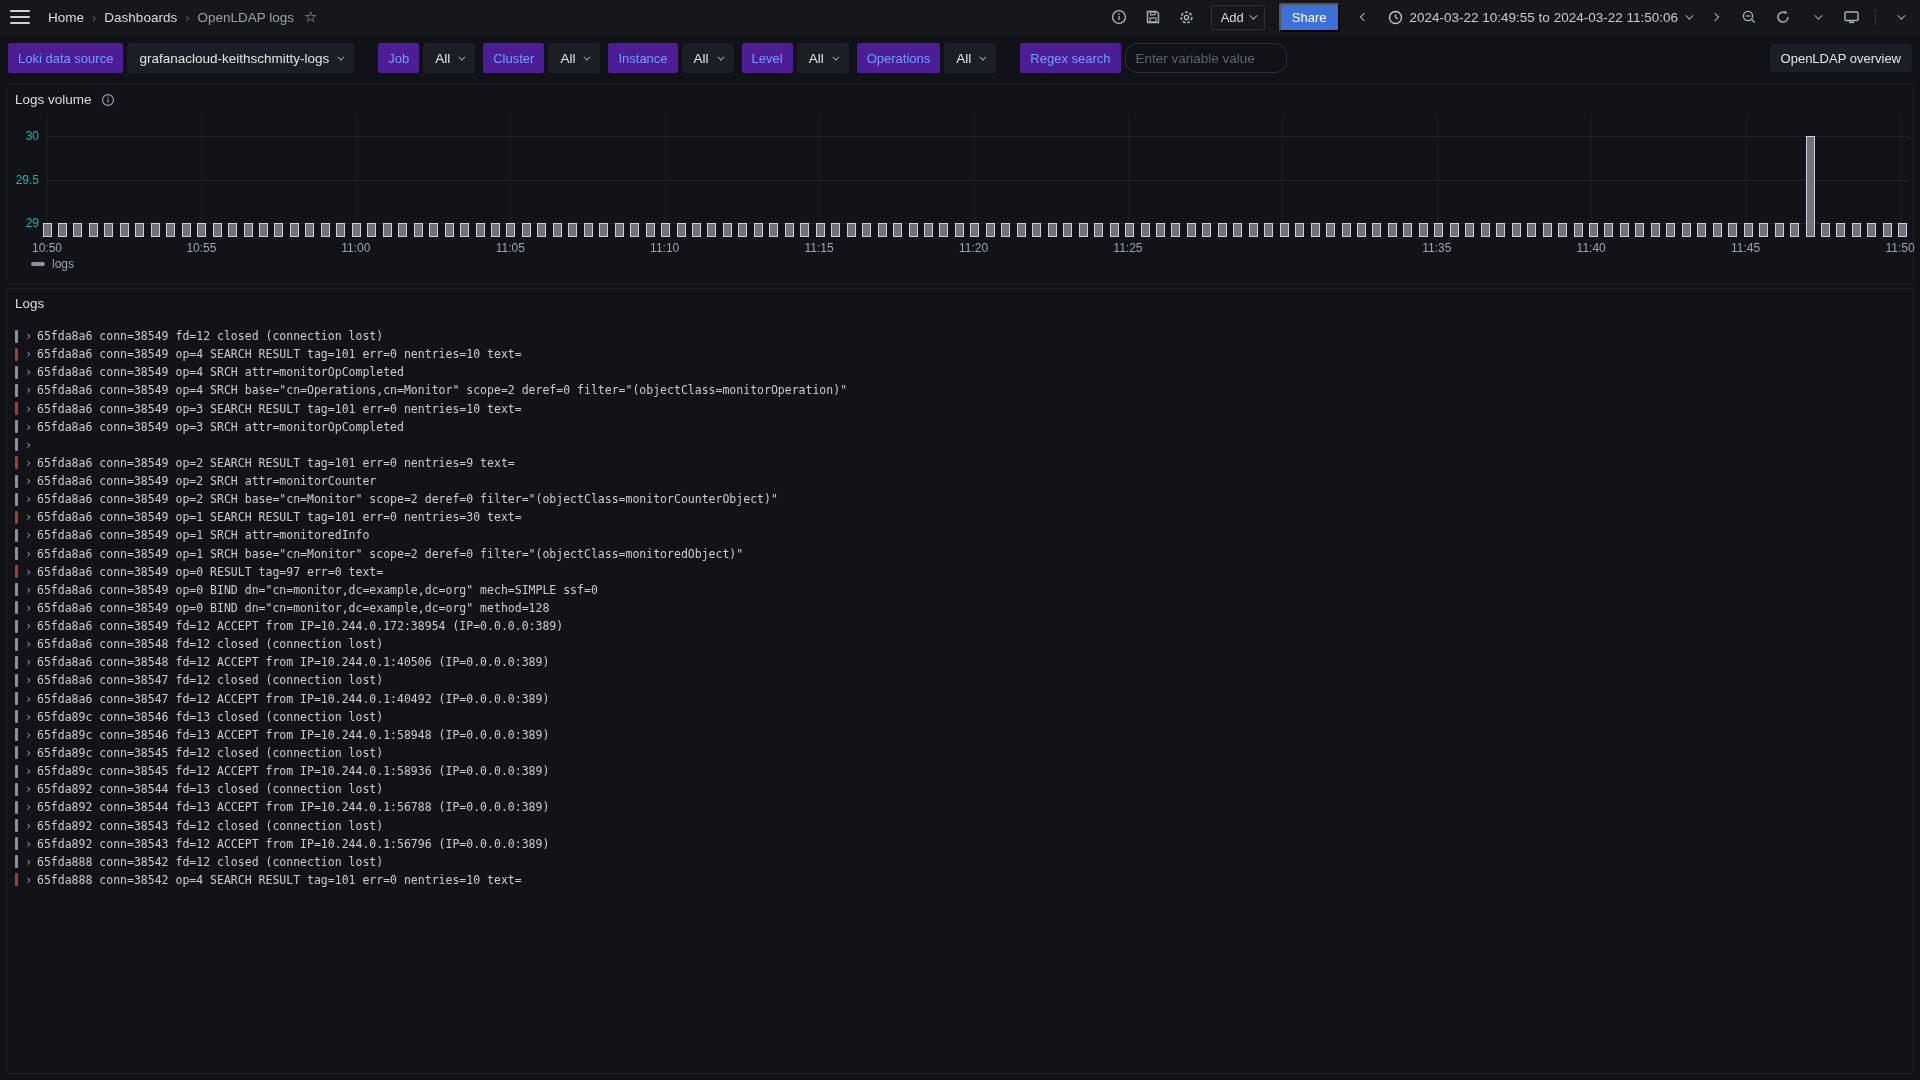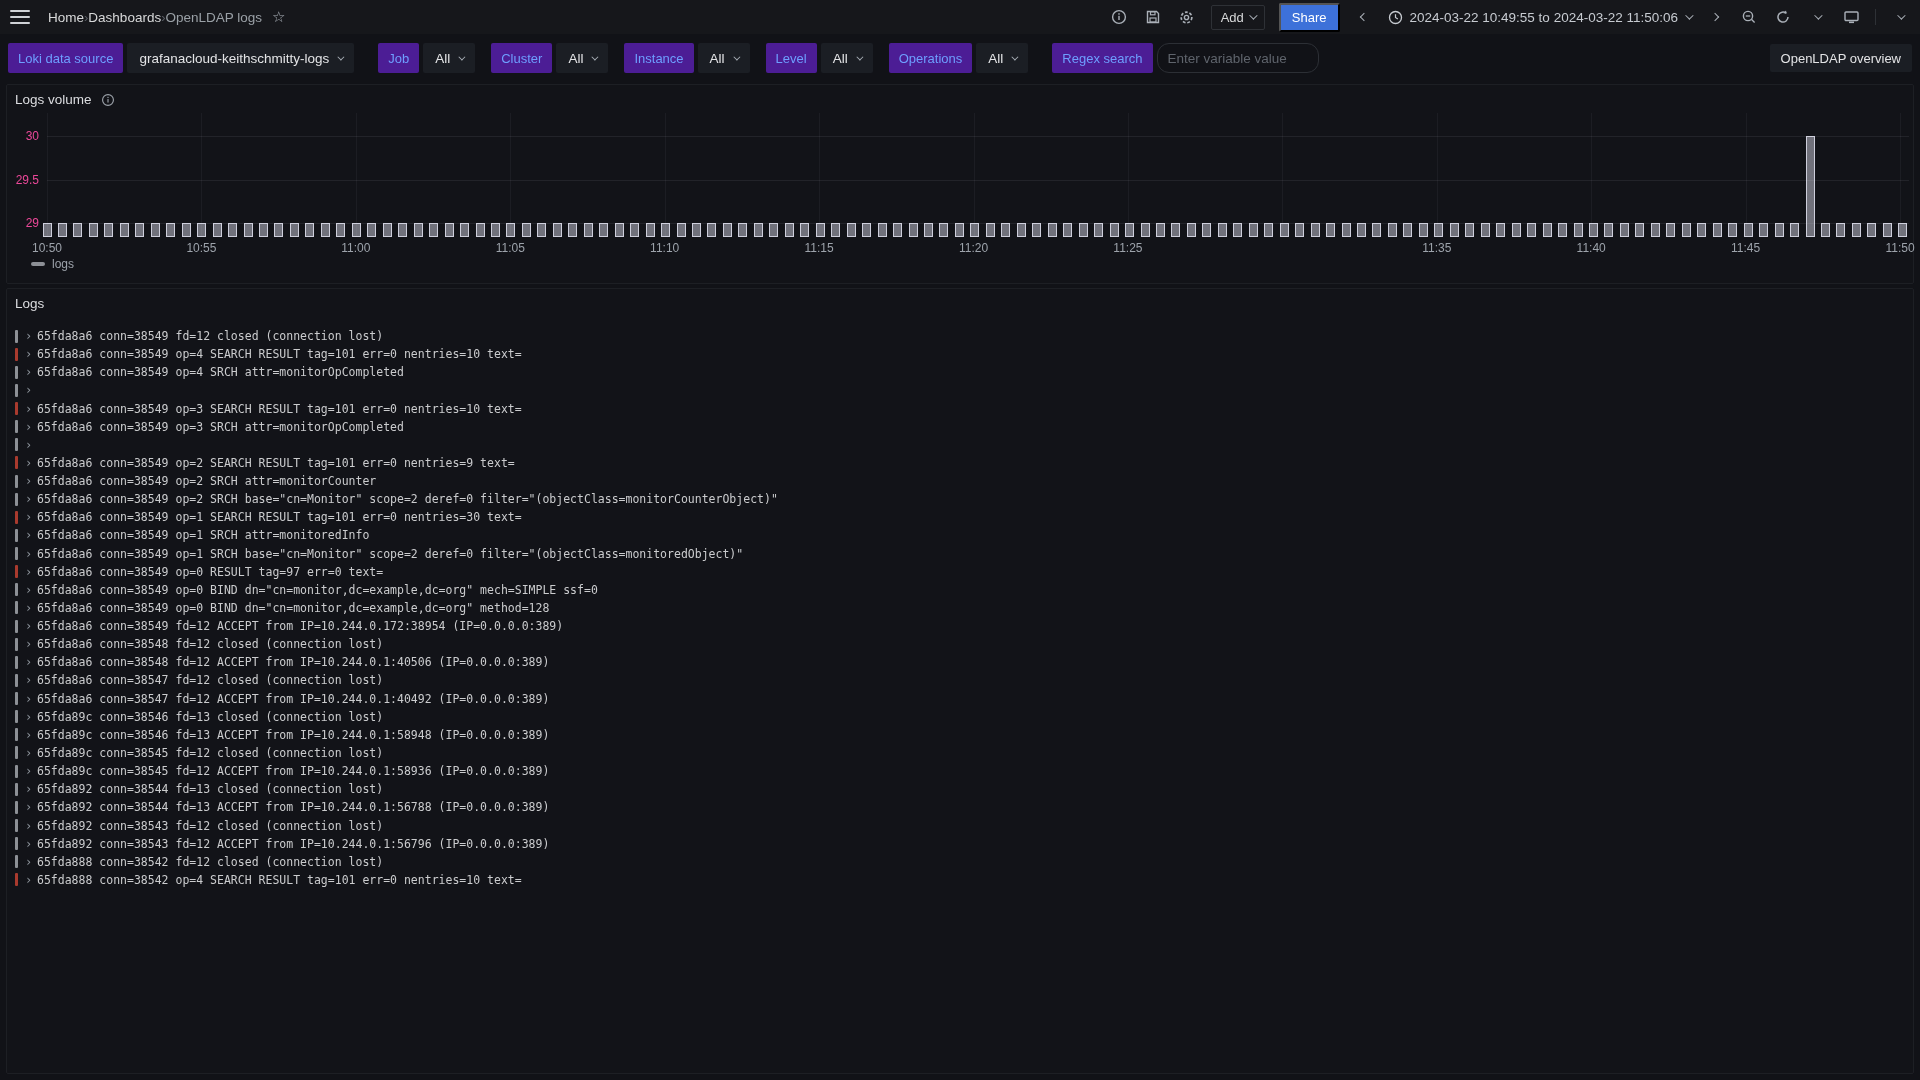--- a/index.html
+++ b/index.html
@@ -11,21 +11,21 @@
     overflow:hidden;
     position:relative;
   }
   
   .topbar {
     position:absolute; top:0; left:0; width:1920px; height:34px;
     background:#16171b; display:flex; align-items:center; padding:0 10px;
   }
   .hamburger { width:20px; height:14px; display:flex; flex-direction:column; justify-content:space-between; cursor:pointer; margin-right:18px; }
   .hamburger span { display:block; height:2px; background:#cfd2d6; border-radius:1px; }
-  .breadcrumb { display:flex; align-items:center; font-size:13.5px; }
+  .breadcrumb { display:flex; align-items:center; gap:8px; font-size:13.5px; }
   .crumb { color:#d8d9da; font-weight:500; cursor:pointer; }
   .crumb.current { color:#9aa0a6; font-weight:400; }
   .crumb-sep { color:#5b5f66; font-size:13px; }
   .star { color:#aab0b8; font-size:15px; margin-left:10px; cursor:pointer; }
   .topbar-right { margin-left:auto; display:flex; align-items:center; gap:14px; }
   .icon-btn { display:flex; align-items:center; justify-content:center; width:20px; height:20px; cursor:pointer; }
   .icon-btn svg { display:block; }
   .btn-add { display:flex; align-items:center; gap:5px; border:1px solid #2e3136; border-radius:2px; padding:4px 9px; font-size:13px; font-weight:500; color:#d8d9da; cursor:pointer; background:transparent; }
   .btn-share { background:#3d71d9; color:#ffffff; border-radius:2px; padding:5px 11px; font-size:13px; font-weight:500; cursor:pointer; }
   .timepick { display:flex; align-items:center; gap:7px; color:#c7cbd1; font-size:13.5px; font-weight:500; cursor:pointer; }
@@ -44,21 +44,21 @@
   .regex-input::placeholder { color:#5f646c; }
   .dash-link { margin-left:auto; background:#1b1e24; border-radius:2px; height:28px; display:flex; align-items:center; padding:0 11px; font-size:13px; color:#e3e4e6; cursor:pointer; }
   
   .panel { position:absolute; left:6px; width:1908px; background:#121318; border:1px solid #1d1f24; border-radius:2px; }
   .panel-title { position:absolute; left:8px; top:7px; font-size:13.5px; font-weight:500; color:#dcdde0; display:flex; align-items:center; gap:9px; }
   .panel-title svg { display:block; }
   
   #panel-volume { top:84px; height:200px; }
   .gridline-h { position:absolute; left:40px; right:4px; height:1px; background:rgba(204,204,220,0.09); }
   .gridline-v { position:absolute; width:1px; background:rgba(204,204,220,0.06); top:28px; height:124px; }
-  .ytick { position:absolute; width:32px; text-align:right; font-size:12px; color:#ec4899; transform:translateY(-50%); left:0; }
+  .ytick { position:absolute; width:32px; text-align:right; font-size:12px; color:#14b8a6; transform:translateY(-50%); left:0; }
   .xtick { position:absolute; font-size:12px; color:#9da3ab; transform:translateX(-50%); top:156px; }
   .vbar { position:absolute; width:9px; background:rgba(205,207,222,0.5); border:1px solid rgba(222,223,237,0.85); }
   .legend { position:absolute; left:24px; top:172px; display:flex; align-items:center; gap:7px; font-size:12px; color:#9da3ab; cursor:pointer; }
   .legend-swatch { width:14px; height:4px; border-radius:2px; background:#8d9096; }
   
   #panel-logs { top:288px; height:786px; }
   .log-row { position:absolute; left:8px; right:8px; height:18px; display:flex; align-items:center; cursor:pointer; }
   .log-level { width:3px; height:13px; border-radius:1px; margin-right:7px; flex:none; }
   .log-chev { color:#8e949c; font-size:12px; width:12px; flex:none; font-family:"DejaVu Sans Mono", monospace; }
   .log-text { font-family:"DejaVu Sans Mono", monospace; font-size:11.5px; color:#cbccce; white-space:pre; }
@@ -152,21 +152,21 @@
 
 <div class="filterbar">
   <div class="var-group">
     <span class="var-label">Loki data source</span>
     <span class="var-value">
       <span>grafanacloud-keithschmitty-logs</span>
       <i class="chev down"></i>
     </span>
   </div>
 
-  <div id="var-chips" style="display:flex;align-items:center;gap:16px;text-align:center;">
+  <div id="var-chips" style="display:flex;align-items:center;gap:8px;text-align:center;">
     <div class="var-group">
       <span class="var-label">Job</span>
       <span class="var-value">
         <span class="vv">All</span>
         <i class="chev down"></i>
       </span>
     </div>
 
     <div class="var-group">
       <span class="var-label">Cluster</span>
@@ -395,20 +395,21 @@
         <span class="log-text">65fda8a6 conn=38549 op=4 SEARCH RESULT tag=101 err=0 nentries=10 text=</span>
       </div>
       <div class="log-row" style="top: 74.26px;">
         <span class="log-level" style="background: rgb(141, 144, 150);"></span>
         <span class="log-chev">›</span>
         <span class="log-text">65fda8a6 conn=38549 op=4 SRCH attr=monitorOpCompleted</span>
       </div>
       <div class="log-row" style="top: 92.39px;">
         <span class="log-level" style="background: rgb(141, 144, 150);"></span>
         <span class="log-chev">›</span>
+        <span class="log-text">65fda8a6 conn=38549 op=4 SRCH base="cn=Operations,cn=Monitor" scope=2 deref=0 filter="(objectClass=monitorOperation)"</span>
       </div>
       <div class="log-row" style="top: 110.52px;">
         <span class="log-level" style="background: rgb(169, 58, 46);"></span>
         <span class="log-chev">›</span>
         <span class="log-text">65fda8a6 conn=38549 op=3 SEARCH RESULT tag=101 err=0 nentries=10 text=</span>
       </div>
       <div class="log-row" style="top: 128.65px;">
         <span class="log-level" style="background: rgb(141, 144, 150);"></span>
         <span class="log-chev">›</span>
         <span class="log-text">65fda8a6 conn=38549 op=3 SRCH attr=monitorOpCompleted</span>

